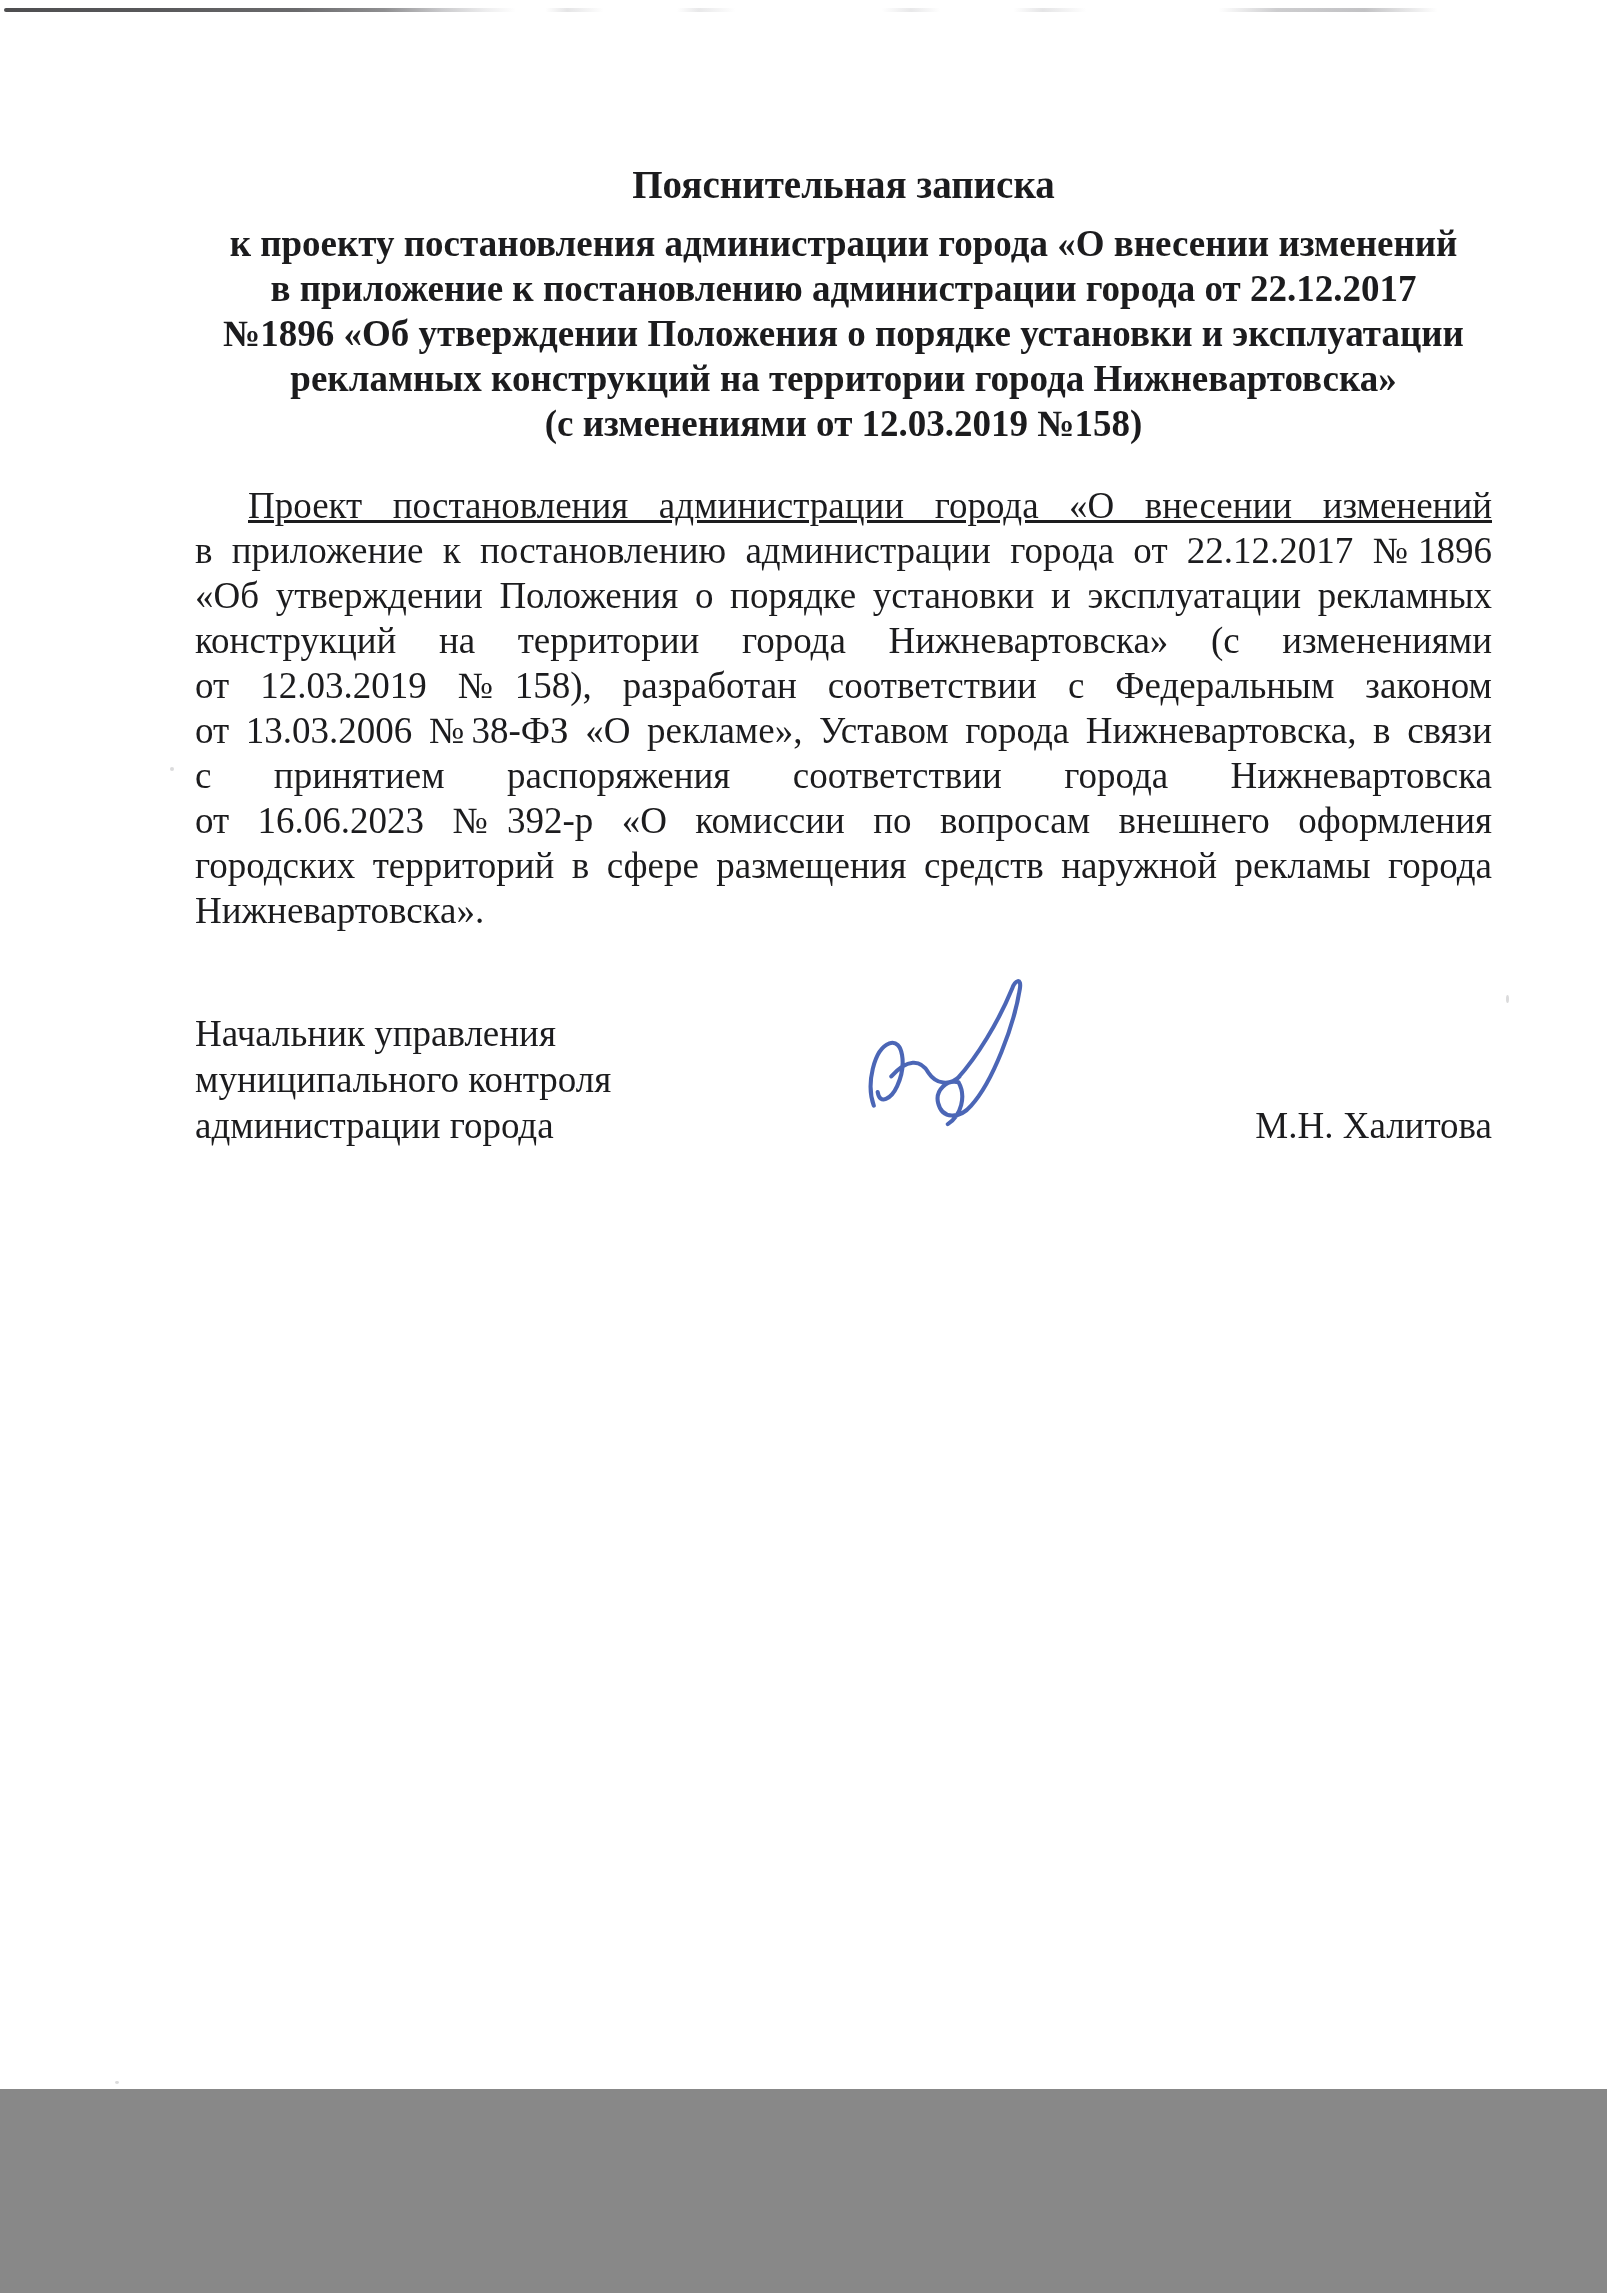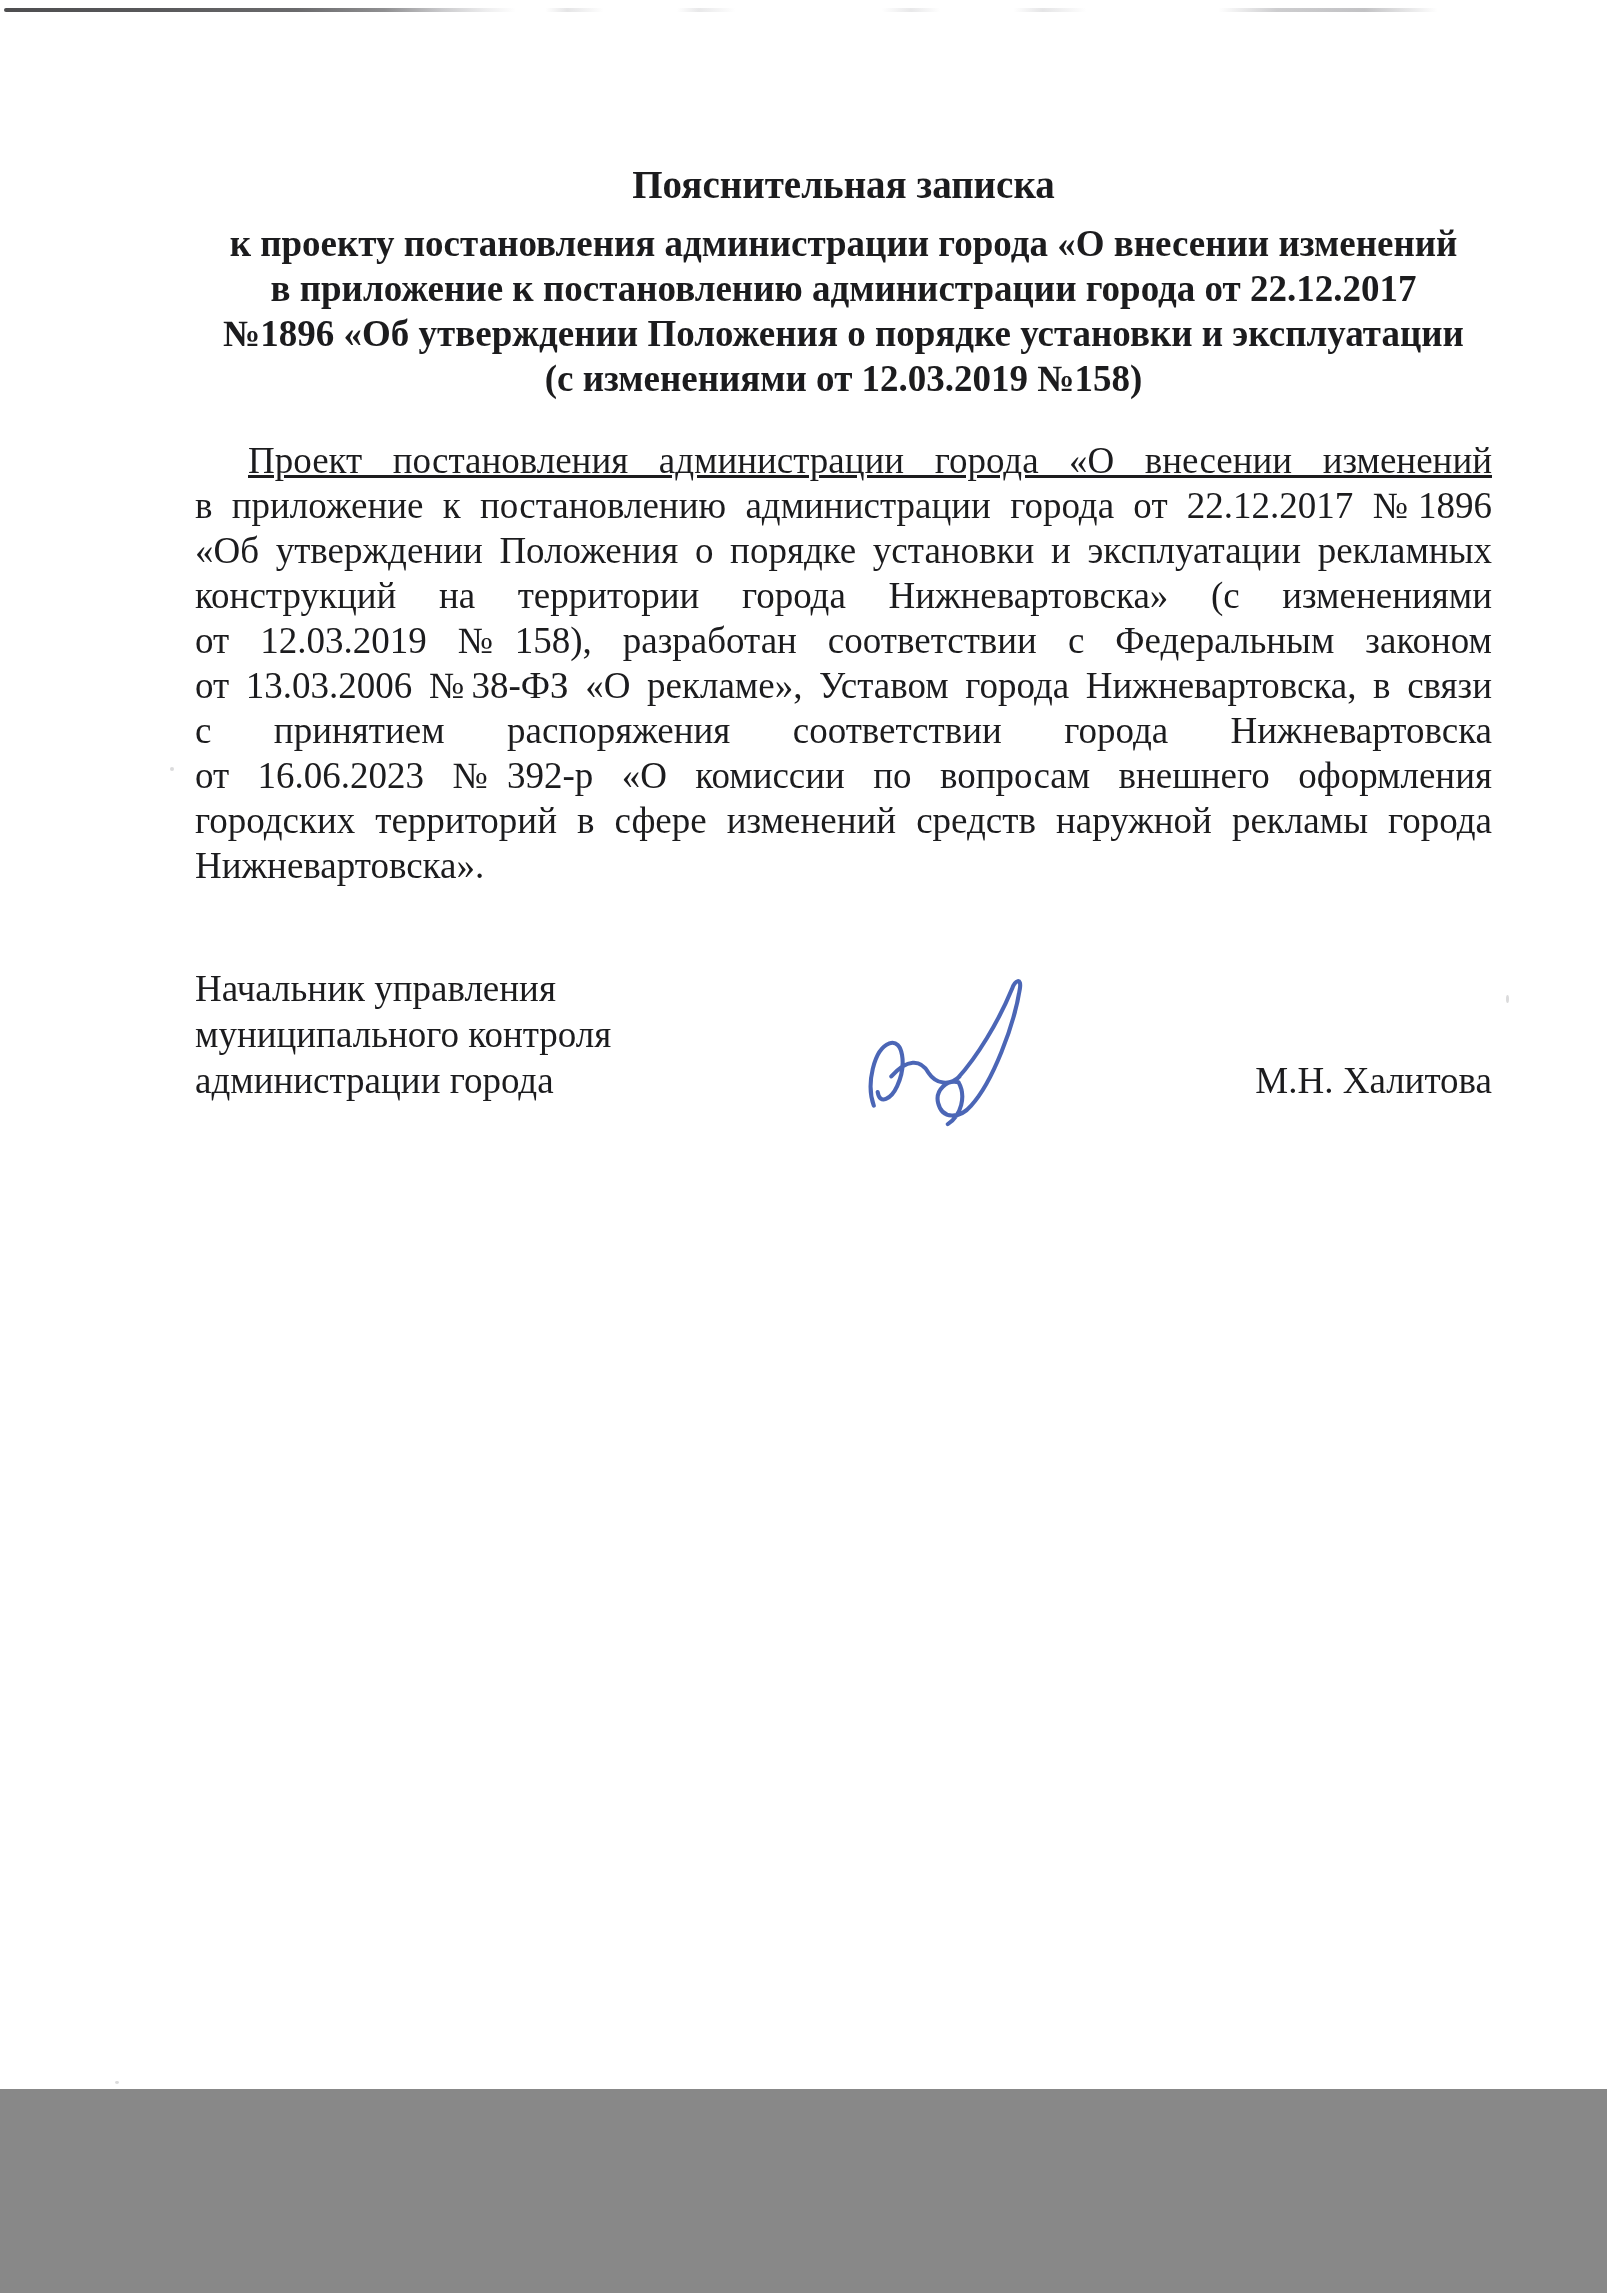--- a/index.html
+++ b/index.html
@@ -67,33 +67,34 @@
   <div class="scan-line"></div>
 
   <div class="content">
 
     <div class="doc-title">Пояснительная записка</div>
 
     <div class="doc-heading">
       <div>к проекту постановления администрации города «О внесении изменений</div>
       <div>в приложение к постановлению администрации города от 22.12.2017</div>
       <div>№1896 «Об утверждении Положения о порядке установки и эксплуатации</div>
+      <div>рекламных конструкций на территории города Нижневартовска»</div>
       <div>(с изменениями от 12.03.2019 №158)</div>
     </div>
 
     <div class="doc-body">
       <div class="bline jfull indent">Проект постановления администрации города «О внесении изменений</div>
       <div class="bline jfull">в приложение к постановлению администрации города от 22.12.2017 №1896</div>
       <div class="bline jfull">«Об утверждении Положения о порядке установки и эксплуатации рекламных</div>
       <div class="bline jfull">конструкций на территории города Нижневартовска» (с изменениями</div>
       <div class="bline jfull">от 12.03.2019 №158), разработан соответствии с Федеральным законом</div>
       <div class="bline jfull">от 13.03.2006 №38-ФЗ «О рекламе», Уставом города Нижневартовска, в связи</div>
       <div class="bline jfull">с принятием распоряжения соответствии города Нижневартовска</div>
       <div class="bline jfull">от 16.06.2023 №392-р «О комиссии по вопросам внешнего оформления</div>
-      <div class="bline jfull">городских территорий в сфере изменений средств наружной рекламы города</div>
+      <div class="bline jfull">городских территорий в сфере размещения средств наружной рекламы города</div>
       <div class="bline">Нижневартовска».</div>
     </div>
 
     <div class="sig-block">
       <div class="sig-left">
         <div>Начальник управления</div>
         <div>муниципального контроля</div>
         <div>администрации города</div>
       </div>
       <div class="sig-right">М.Н. Халитова</div>

